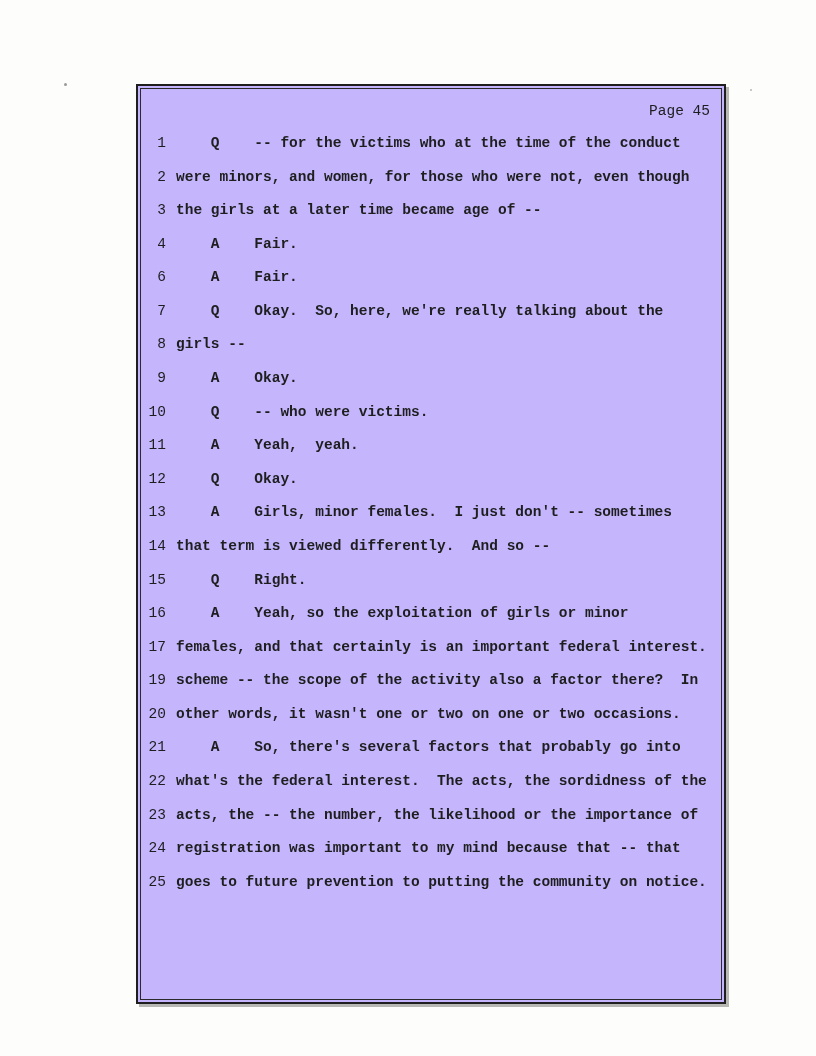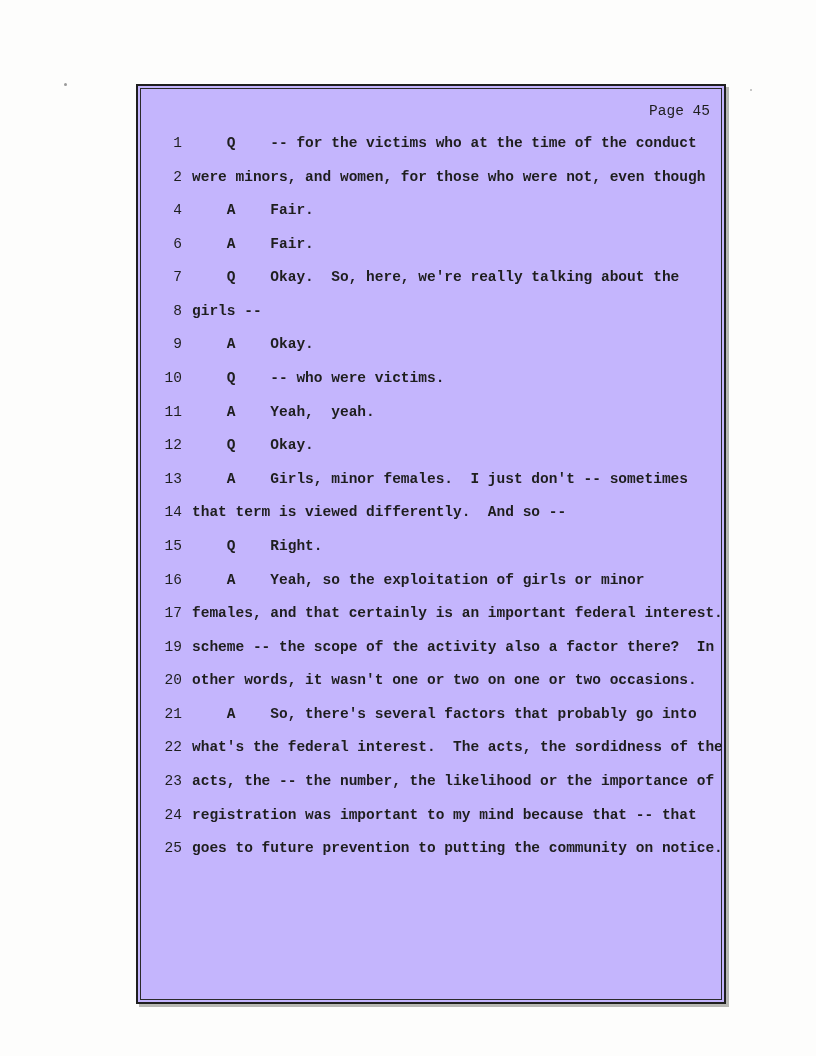--- a/index.html
+++ b/index.html
@@ -49,21 +49,21 @@
     top: 14px;
     right: 11px;
     font-size: 14.5px;
     line-height: 1.2;
     font-weight: 400;
     white-space: pre;
   }
   .lines {
     position: absolute;
     top: 38px;
-    left: 16px;
+    left: 0;
     width: 100%;
   }
   .line {
     height: 33.58px;
     line-height: 33.58px;
     white-space: pre;
     font-size: 14.5px;
   }
   .line .num {
     display: inline-block;
@@ -85,20 +85,21 @@
 
 <div class="paper">
   <div class="speck speck-1"></div>
   <div class="speck speck-2"></div>
   <div class="frame">
     <div class="frame-inner">
       <div class="page-header">Page 45</div>
       <div class="lines" id="lines">
           <div class="line bold"><span class="num">1</span><span class="txt">    Q    -- for the victims who at the time of the conduct</span></div>
           <div class="line bold"><span class="num">2</span><span class="txt">were minors, and women, for those who were not, even though</span></div>
+          <div class="line bold"><span class="num">3</span><span class="txt">the girls at a later time became age of --</span></div>
           <div class="line"><span class="num">4</span><span class="txt">    A    Fair.</span></div>
           <div class="line"><span class="num">6</span><span class="txt">    A    Fair.</span></div>
           <div class="line bold"><span class="num">7</span><span class="txt">    Q    Okay.  So, here, we're really talking about the</span></div>
           <div class="line bold"><span class="num">8</span><span class="txt">girls --</span></div>
           <div class="line"><span class="num">9</span><span class="txt">    A    Okay.</span></div>
           <div class="line bold"><span class="num">10</span><span class="txt">    Q    -- who were victims.</span></div>
           <div class="line"><span class="num">11</span><span class="txt">    A    Yeah,  yeah.</span></div>
           <div class="line bold"><span class="num">12</span><span class="txt">    Q    Okay.</span></div>
           <div class="line"><span class="num">13</span><span class="txt">    A    Girls, minor females.  I just don't -- sometimes</span></div>
           <div class="line"><span class="num">14</span><span class="txt">that term is viewed differently.  And so --</span></div>

